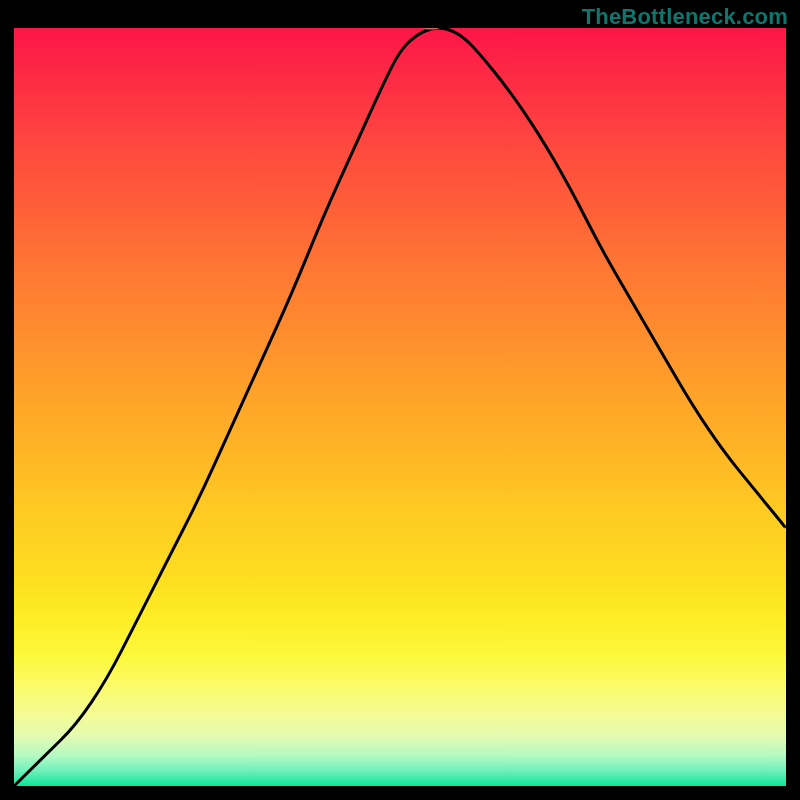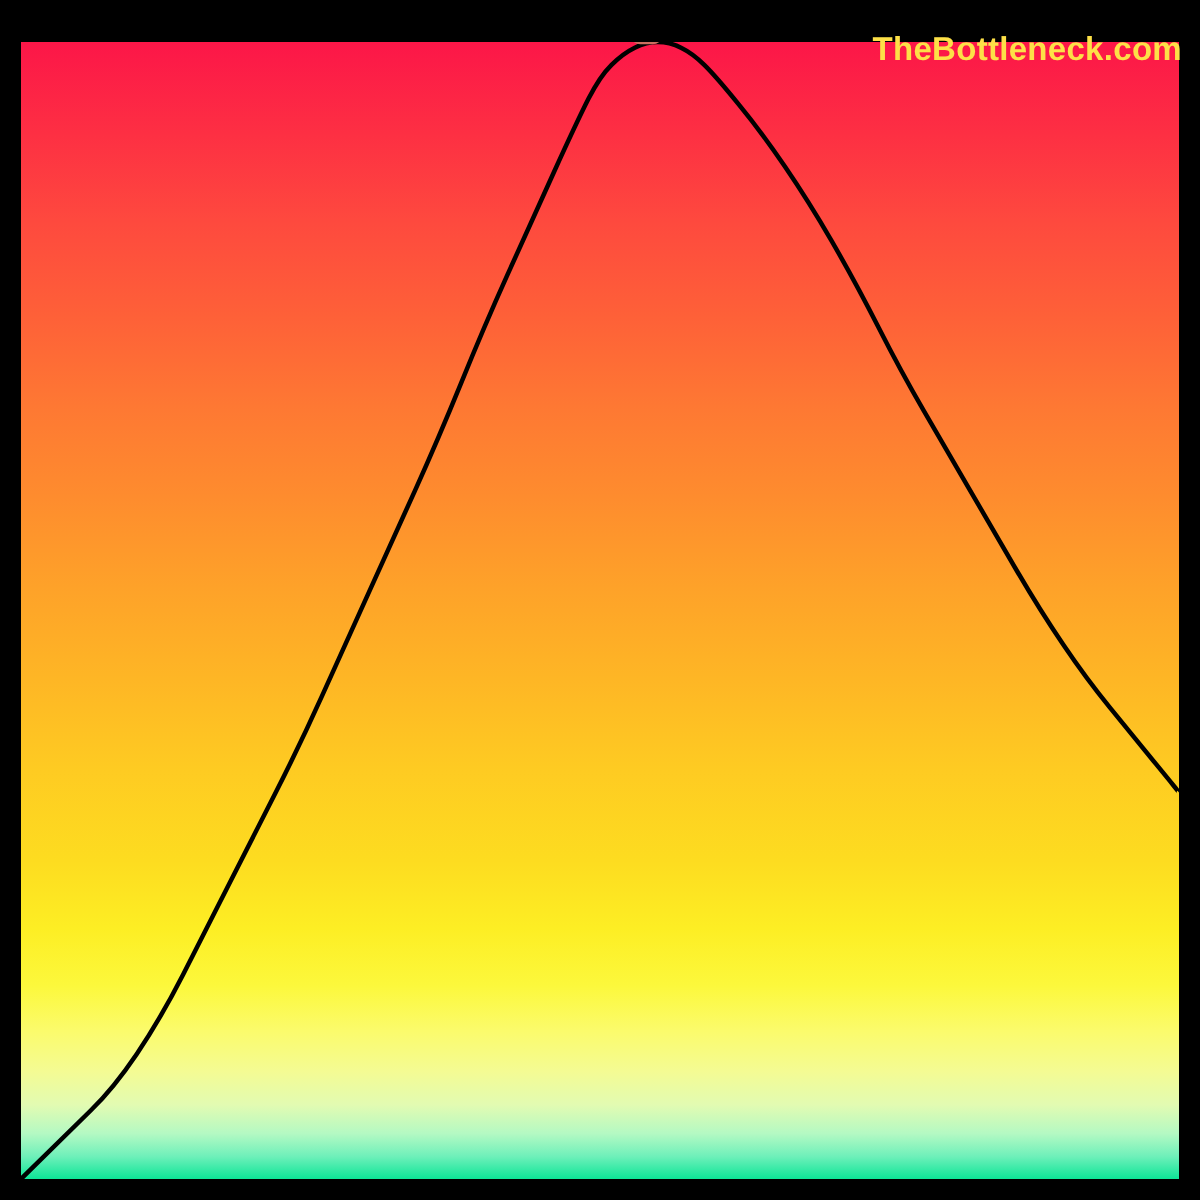--- a/index.html
+++ b/index.html
@@ -12,23 +12,23 @@
     overflow: hidden;
   }
   .frame {
     position: relative;
     width: 800px;
     height: 800px;
     background: #000;
   }
   .watermark {
     position: absolute;
-    top: 20px;
+    top: 4px;
     right: 12px;
-    color: #fde047;
+    color: #0f766e;
     font-size: 22px;
     font-weight: 600;
     letter-spacing: 0.2px;
     z-index: 40;
     user-select: none;
   }
   .plot-area {
     position: absolute;
     left: 14px;
     top: 28px;

